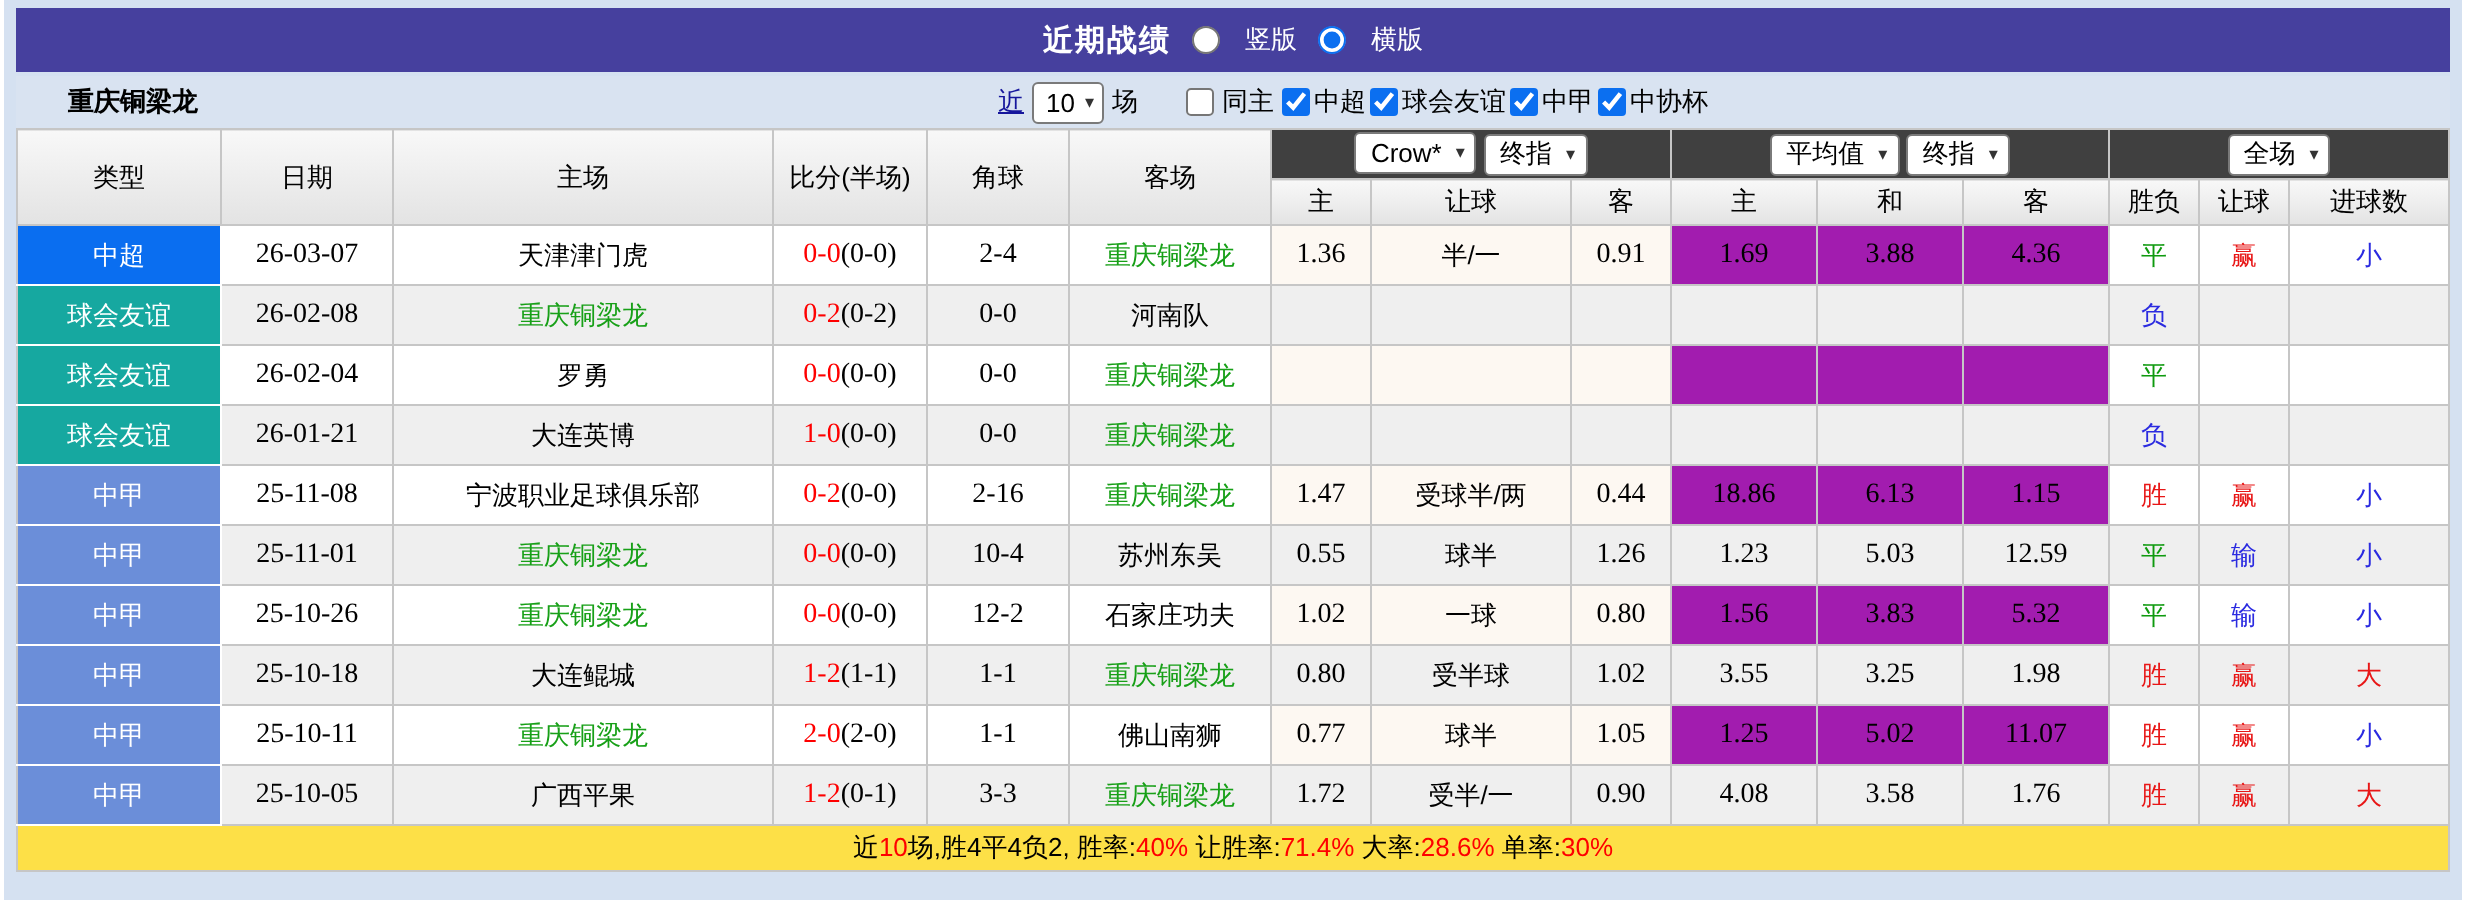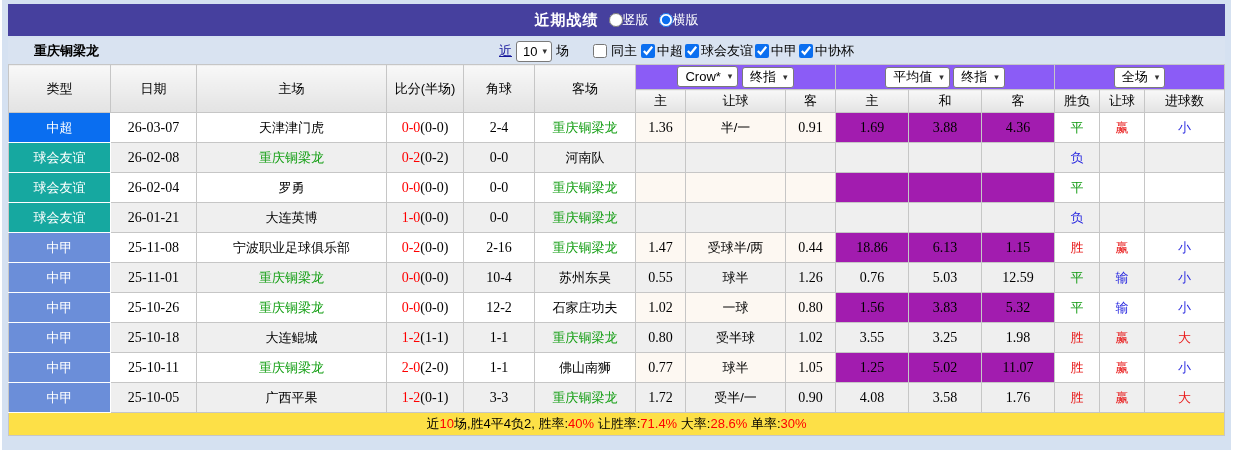--- a/index.html
+++ b/index.html
@@ -4,21 +4,21 @@
 <style>
   * { margin:0; padding:0; box-sizing:border-box; }
   html,body { width:1233px; height:450px; overflow:hidden; background:#ffffff;
     font-family:"Liberation Sans","DejaVu Sans",sans-serif; }
   .shell { margin:0 2px; height:450px; background:#d5e1f1; padding:4px 6px 8px 6px; }
 
   
   .titlebar { height:32px; background:#46409e; color:#fff; display:flex;
     align-items:center; justify-content:center; gap:10px; margin-bottom:2px; }
   .titlebar .title { font-weight:bold; font-size:15px; letter-spacing:1px; }
-  .titlebar label { font-size:13px; display:inline-flex; align-items:center; gap:0; cursor:pointer; }
+  .titlebar label { font-size:13px; display:inline-flex; align-items:center; gap:13px; cursor:pointer; }
   .titlebar input[type=radio] { width:14px; height:14px; accent-color:#0b6ff0; margin:0; }
 
   
   .filterbar { height:26px; background:#d9e3f1; position:relative; display:flex;
     align-items:center; justify-content:center; font-size:13px; }
   .filterbar .team { position:absolute; left:26px; font-weight:bold; font-size:13px; color:#000; }
   .filters { display:flex; align-items:center; transform:translateX(60px); }
   .near-link { color:#16169c; text-decoration:underline; cursor:pointer; margin-right:4px; }
   .games-label { margin:0 6px 0 4px; }
   .cb { display:inline-flex; align-items:center; cursor:pointer; margin-left:2px; }
@@ -33,21 +33,21 @@
   .sel .arrow { font-size:9px; color:#333; line-height:1; }
   .sel.small { padding:0 4px 0 6px; gap:5px; }
 
   
   table { width:100%; border-collapse:collapse; table-layout:fixed; background:#fff;
     font-size:13px; border:1px solid #b9b9b9; }
   th, td { border:1px solid #c6c6c6; text-align:center; vertical-align:middle;
     padding:0; overflow:hidden; white-space:nowrap; }
   thead th { background:linear-gradient(#f8f8f8,#e3e3e3); font-weight:normal;
     color:#000; height:23px; }
-  thead th.ctrl { background:#8b5cf6; height:25px; }
+  thead th.ctrl { background:#404040; height:25px; }
   tbody td { height:30px; background:#fff; }
   tr.even td { background:#efefef; }
   td.cream { background:#fdf8f2; }
   td.lblue { background:#a21caf; }
   td.type-cell { color:#fff; border-right-color:#fff; border-bottom-color:#fff; }
   .num { font-family:"Liberation Serif","DejaVu Serif",serif; font-size:14px; }
   .green-team { color:#18a018; }
   .score-main { color:#fe0000; }
   .score-half { color:#000; }
   .c-red { color:#e81717; }
@@ -261,21 +261,21 @@
         <tr class="even">
           <td class="type-cell" style="background: rgb(107, 142, 217);">中甲</td>
           <td class="num">25-11-01</td>
           <td class="green-team">重庆铜梁龙</td>
           <td class="num"><span class="score-main">0-0</span><span class="score-half">(0-0)</span></td>
           <td class="num">10-4</td>
           <td>苏州东吴</td>
           <td class="num cream">0.55</td>
           <td class="cream">球半</td>
           <td class="num cream">1.26</td>
-          <td class="num lblue">0.76</td>
+          <td class="num lblue">1.23</td>
           <td class="num lblue">5.03</td>
           <td class="num lblue">12.59</td>
           <td class="c-green">平</td>
           <td class="c-blue">输</td>
           <td class="c-blue">小</td>
         </tr>
         <tr>
           <td class="type-cell" style="background: rgb(107, 142, 217);">中甲</td>
           <td class="num">25-10-26</td>
           <td class="green-team">重庆铜梁龙</td>

